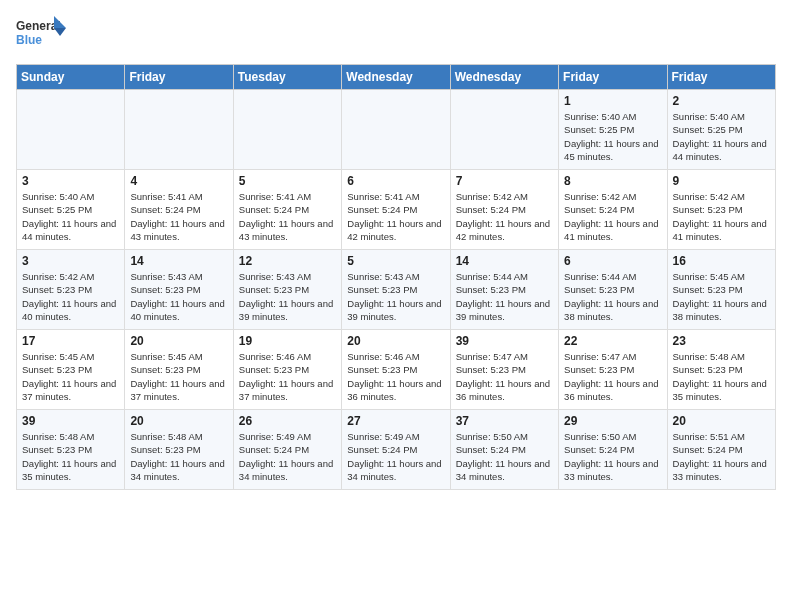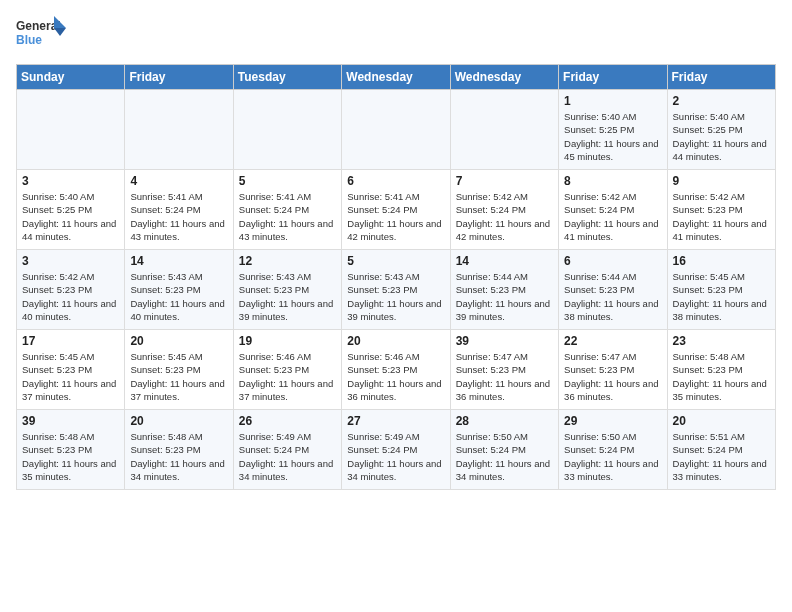--- a/index.html
+++ b/index.html
@@ -278,21 +278,21 @@
 Sunset: 5:24 PM
 Daylight: 11 hours and 34 minutes.</div>
         </td>
         <td>
           <div class="day-number">27</div>
           <div class="day-info" style="white-space: pre-line;">Sunrise: 5:49 AM
 Sunset: 5:24 PM
 Daylight: 11 hours and 34 minutes.</div>
         </td>
         <td>
-          <div class="day-number">28</div>
+          <div class="day-number">37</div>
           <div class="day-info" style="white-space: pre-line;">Sunrise: 5:50 AM
 Sunset: 5:24 PM
 Daylight: 11 hours and 34 minutes.</div>
         </td>
         <td>
           <div class="day-number">29</div>
           <div class="day-info" style="white-space: pre-line;">Sunrise: 5:50 AM
 Sunset: 5:24 PM
 Daylight: 11 hours and 33 minutes.</div>
         </td>

